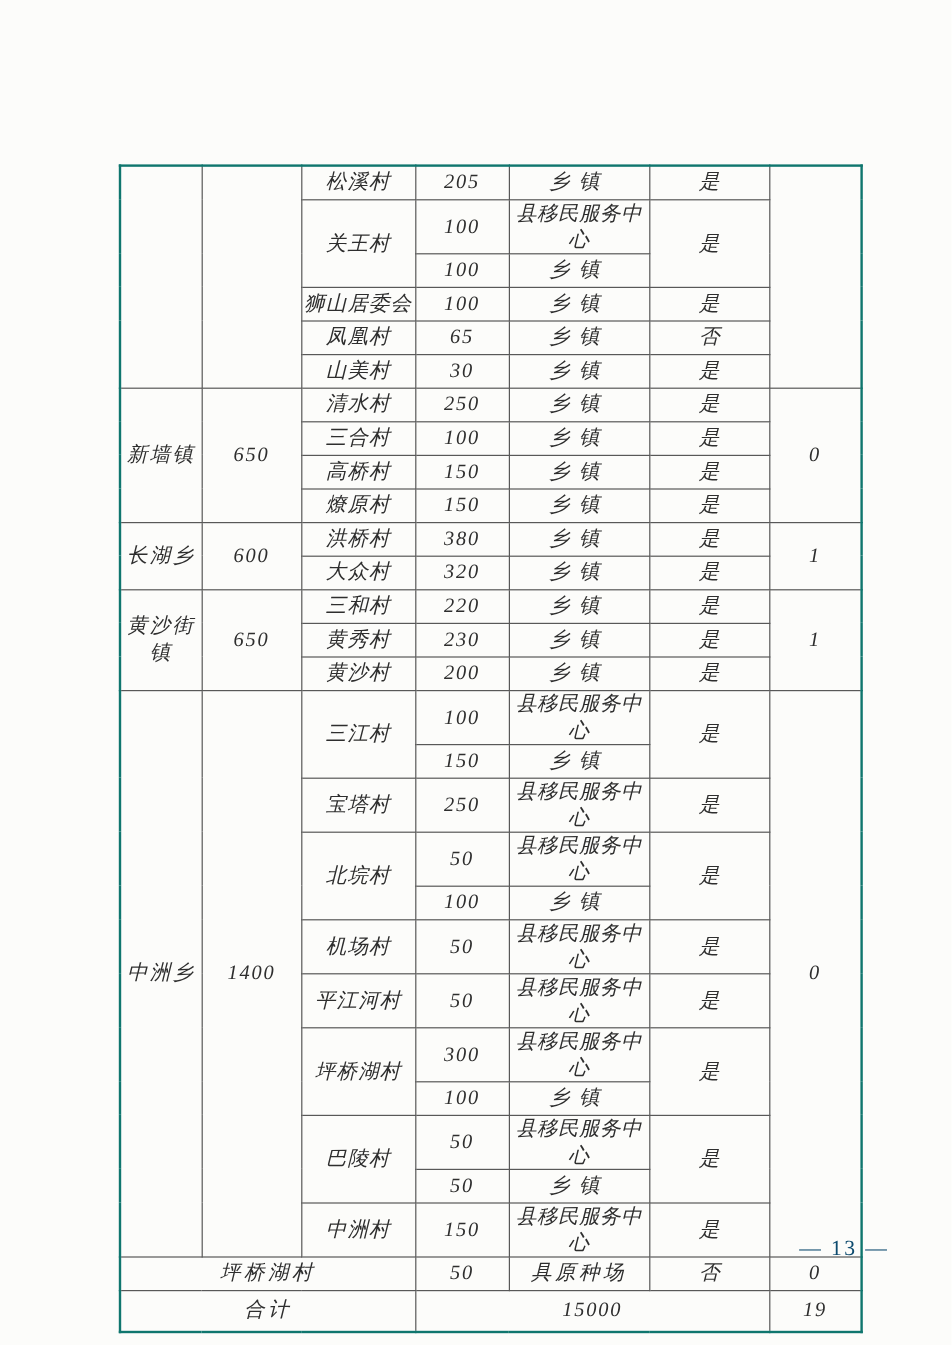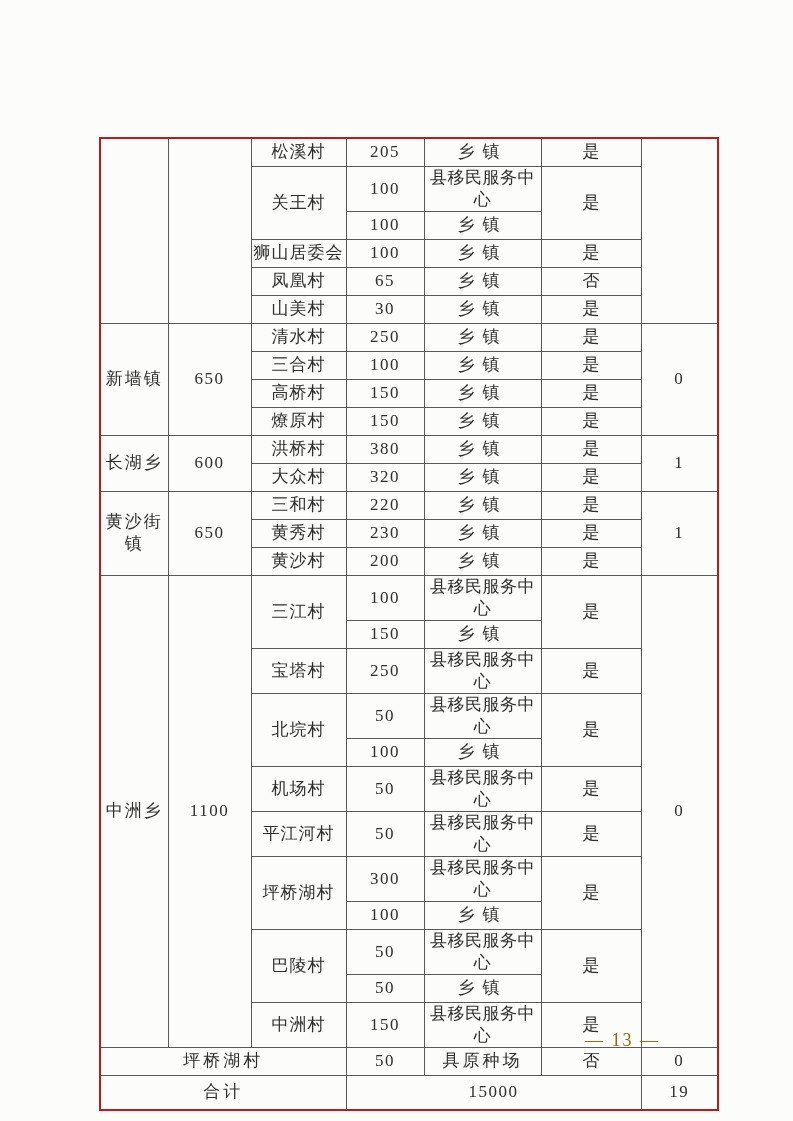--- a/index.html
+++ b/index.html
@@ -16,21 +16,22 @@
     color: #2e2e2e;
     overflow: hidden;
   }
   table.alloc {
     position: absolute;
     left: 99px;
     top: 137px;
     width: 618px;
     border-collapse: collapse;
     table-layout: fixed;
-    border: 2px solid #b91c1c;
+    border: 2px solid #0f766e;
+    font-style: italic;
   }
   table.alloc td {
     border: 1px solid #585858;
     text-align: center;
     vertical-align: middle;
     padding: 0;
     font-size: 17px;
     line-height: 22px;
     overflow: hidden;
   }
@@ -39,27 +40,27 @@
   td.town { letter-spacing: 2px; padding: 0 2px; margin-top: 12px; }
   td.village { letter-spacing: 1px; }
   td.num { letter-spacing: 1.5px; padding-left: 1px; }
   td.agency-short { letter-spacing: 8px; padding-left: 8px; }
   td.agency-mid { letter-spacing: 3px; padding-left: 3px; font-size: 16px; }
   td.agency-long { font-size: 13.5px; letter-spacing: 0.5px; }
   td.confirm { letter-spacing: 0; }
   td.span-label { letter-spacing: 3px; padding-left: 3px; }
   .page-number {
     position: absolute;
-    left: 585px;
+    left: 631px;
     top: 1030px;
     width: 110px;
-    text-align: left;
+    text-align: right;
     font-size: 18px;
     letter-spacing: 2px;
-    color: #a16207;
+    color: #0c4a6e;
   }
 </style>
 </head>
 <body>
 
 <div class="sheet">
   <table class="alloc">
     <colgroup>
       <col style="width:68px">
       <col style="width:83px">
@@ -165,21 +166,21 @@
           <td class="confirm">是</td>
         </tr>
         <tr>
           <td class="village">黄沙村</td>
           <td class="num">200</td>
           <td class="agency-short">乡镇</td>
           <td class="confirm">是</td>
         </tr>
         <tr>
           <td rowspan="12" class="town">中洲乡</td>
-          <td rowspan="12" class="num">1100</td>
+          <td rowspan="12" class="num">1400</td>
           <td rowspan="2" class="village">三江村</td>
           <td class="num">100</td>
           <td class="agency-long">县移民服务中心</td>
           <td rowspan="2" class="confirm">是</td>
           <td rowspan="12" class="num">0</td>
         </tr>
         <tr>
           <td class="num">150</td>
           <td class="agency-short">乡镇</td>
         </tr>

